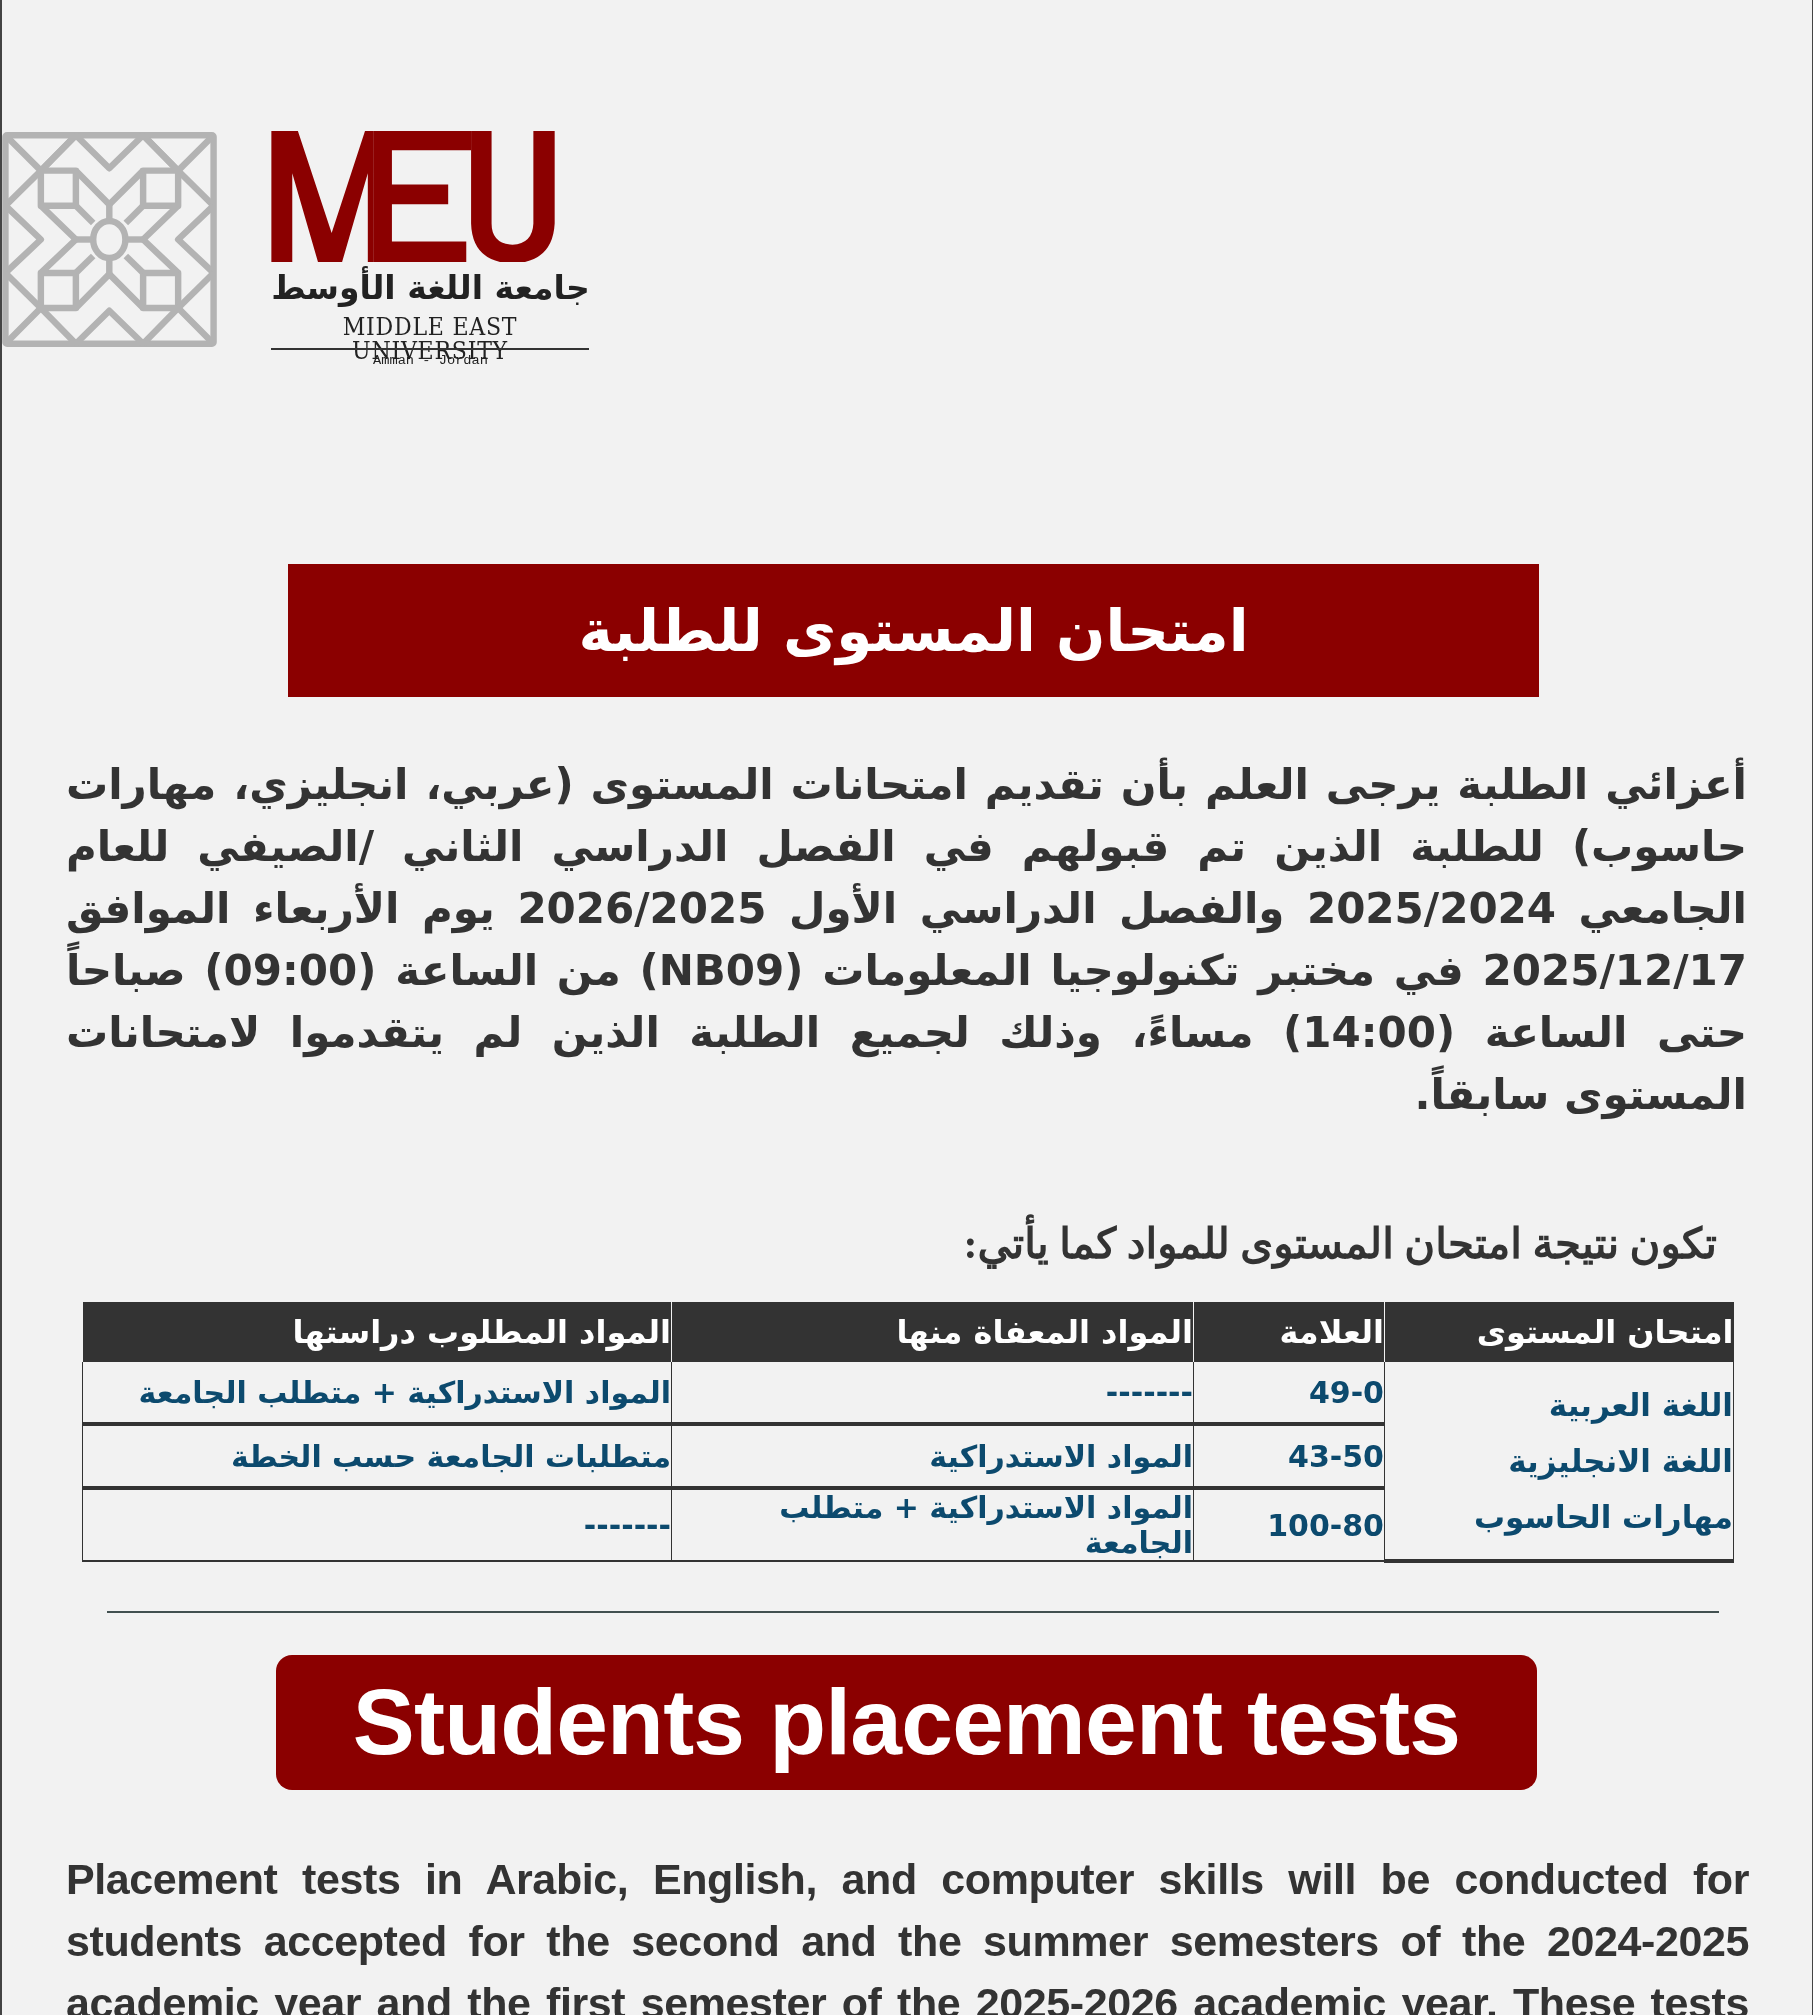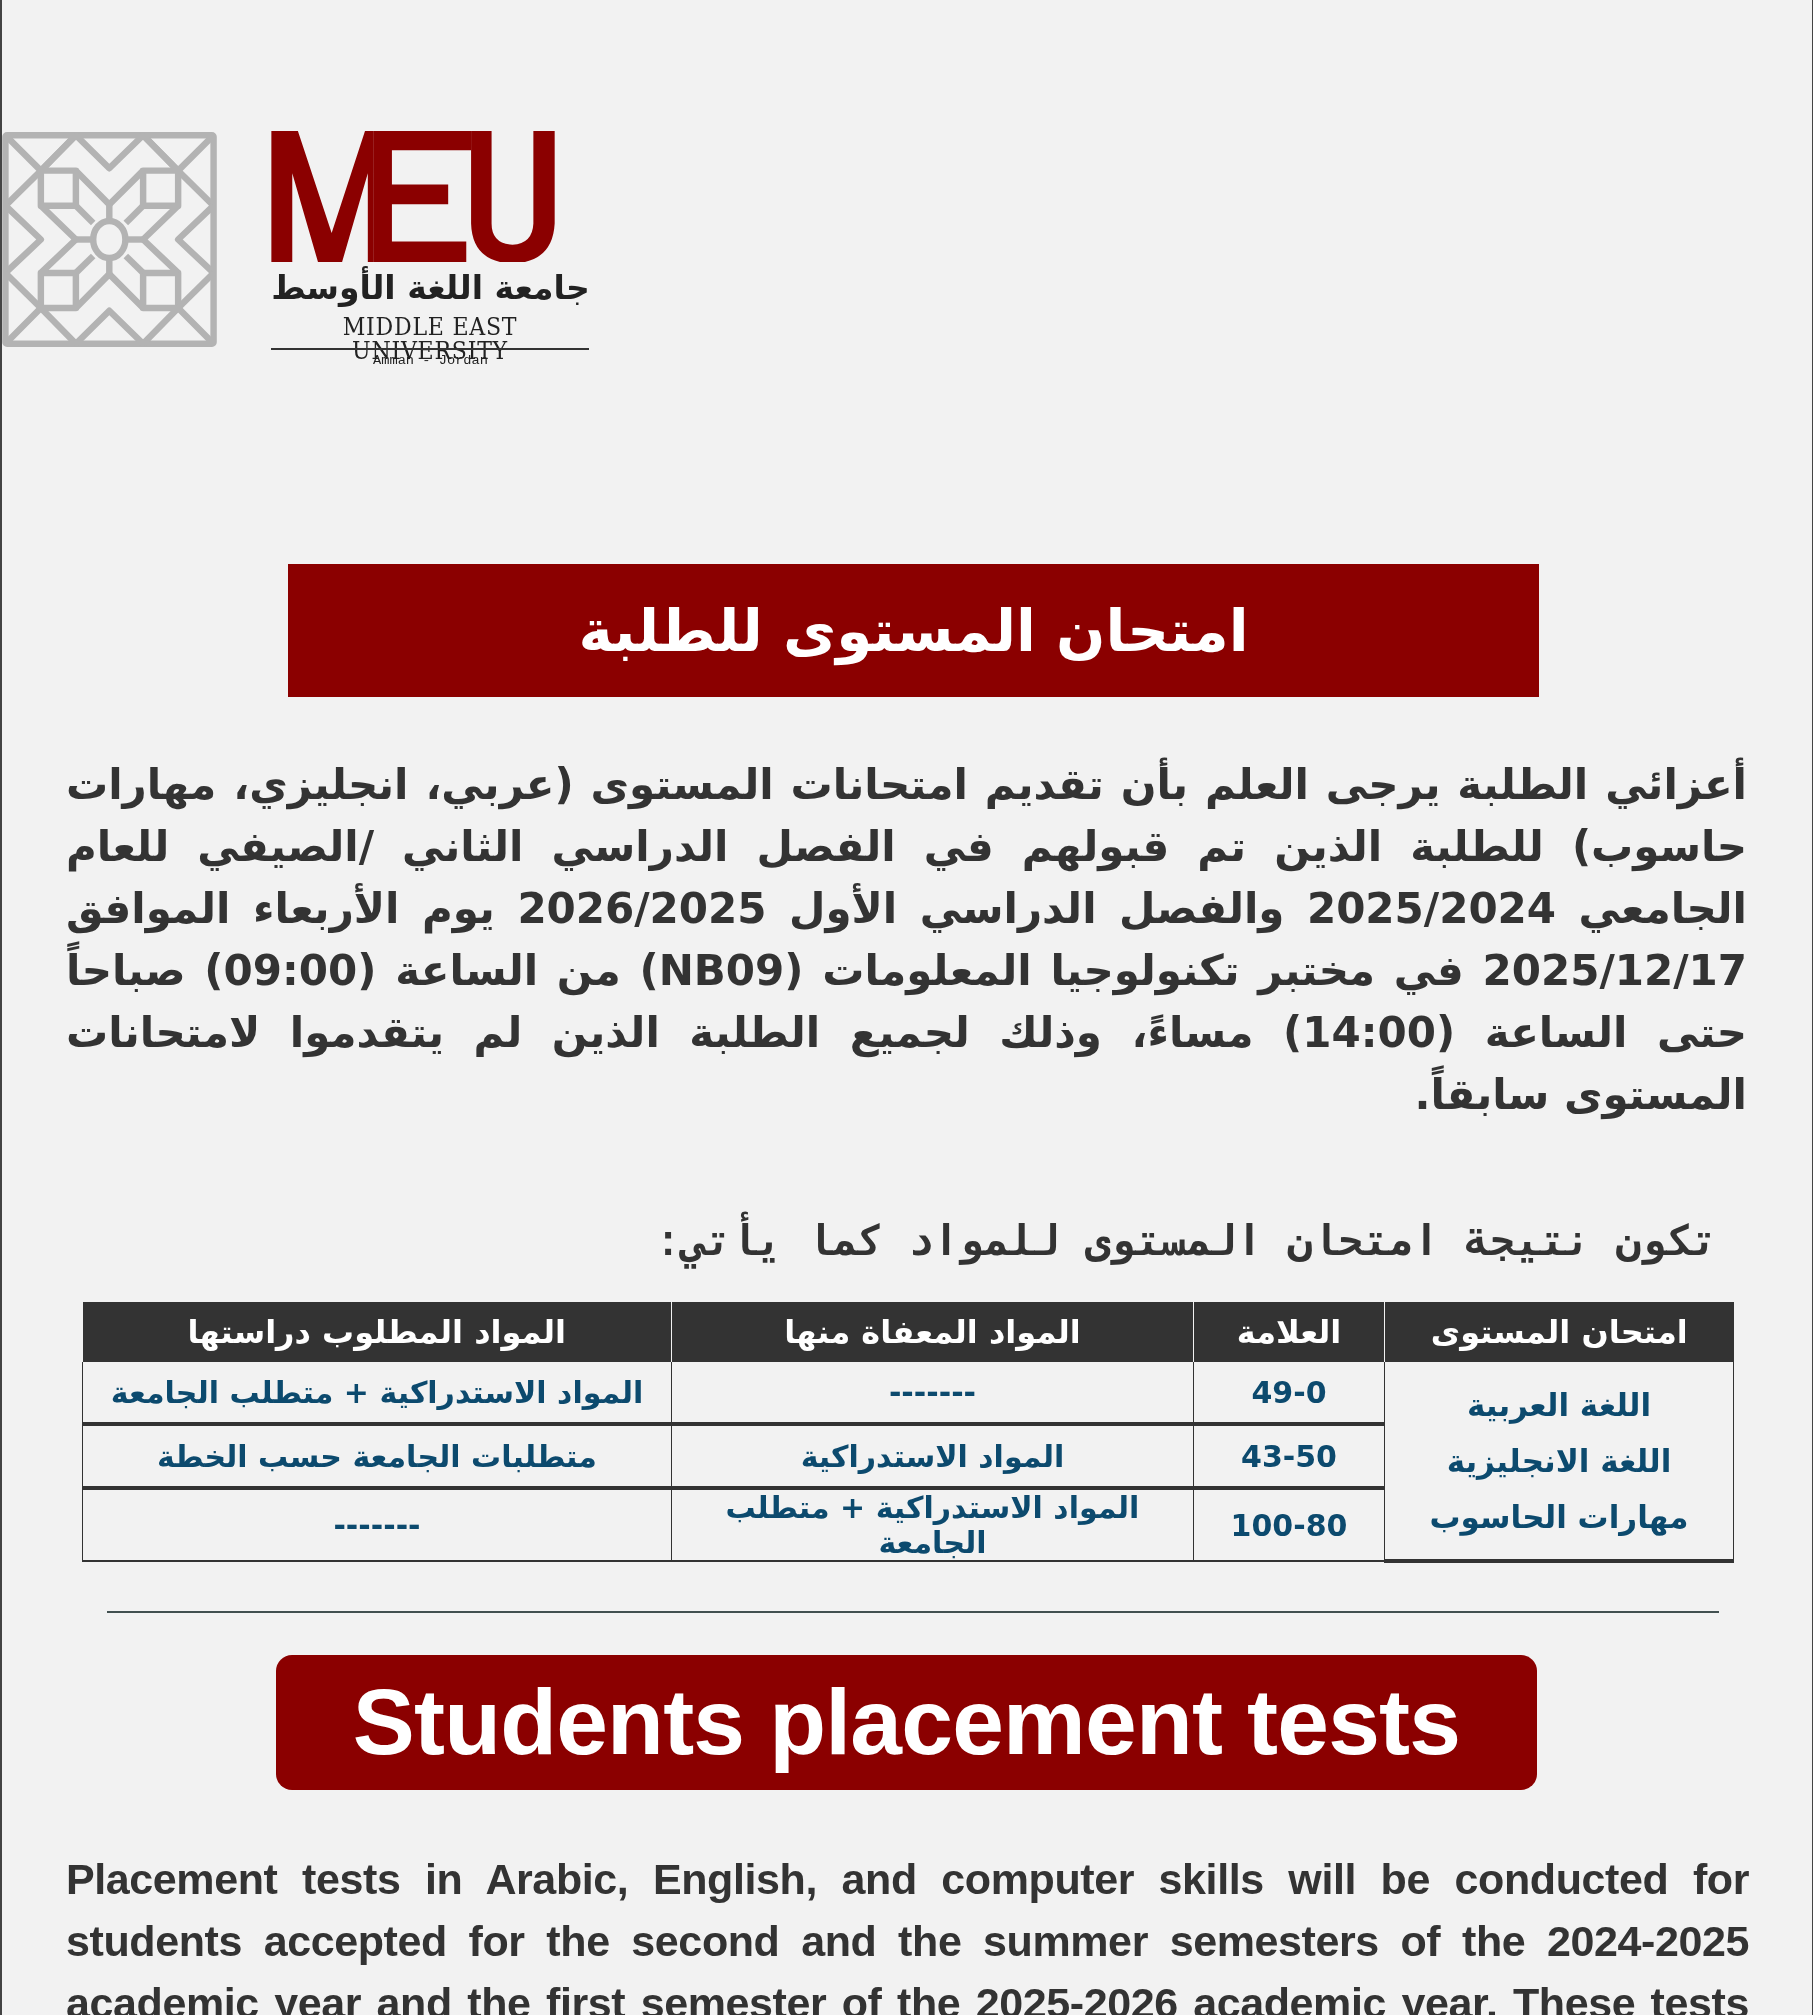--- a/index.html
+++ b/index.html
@@ -28,24 +28,24 @@
   .banner { position: absolute; background: #8b0000; color: #fff; display: flex; align-items: center; justify-content: center; font-weight: bold; }
   .banner-ar { left: 288px; top: 564px; width: 1251px; height: 133px; font-family: "DejaVu Sans", sans-serif; font-size: 58px; direction: rtl; }
   .banner-en { left: 276px; top: 1655px; width: 1261px; height: 135px; font-size: 93px; letter-spacing: -0.8px; border-radius: 16px; }
   .banner span { line-height: 1; }
 
   
   .ar-para { position: absolute; left: 66px; top: 754px; width: 1681px; direction: rtl; text-align: justify; text-align-last: right;
     font-family: "DejaVu Sans", sans-serif; font-weight: bold; font-size: 42px; line-height: 62px; color: #333; }
 
   .ar-sub { position: absolute; right: 97px; top: 1219px; direction: rtl;
-    font-family: Liberation Mono, monospace; font-weight: bold; font-size: 42px; line-height: 1.2; color: #333; }
+    font-family: Liberation Serif, serif; font-weight: bold; font-size: 42px; line-height: 1.2; color: #333; }
 
   table { position: absolute; border-collapse: collapse; table-layout: fixed; }
-  td, th { padding: 0; text-align: center; vertical-align: middle; margin-top: 37px; }
+  td, th { padding: 0; text-align: right; vertical-align: middle; margin-top: 37px; }
 
   .ar-table { left: 82px; top: 1302px; width: 1651px; direction: rtl; font-family: "DejaVu Sans", sans-serif; font-weight: bold; }
   .ar-table th { background: #333; color: #fff; height: 60px; font-size: 32px; border-left: 1.6px solid #f2f2f2; }
   .ar-table th:last-child { border-left: none; }
   .ar-table td { height: 60px; font-size: 30px; color: #0c4a6e; border: 1.6px solid #333; border-top: none; }
   .ar-table tr.row-0 td, .ar-table tr.row-1 td { border-bottom-width: 4px; }
   .ar-table td.rowspan { border-bottom-width: 2.4px; line-height: 56px; font-size: 31px; }
   .ar-table tr.row-2 td { border-bottom-width: 2.4px; }
 
   .divider { position: absolute; left: 107px; top: 1611px; width: 1612px; height: 2px; background: #425050; }

